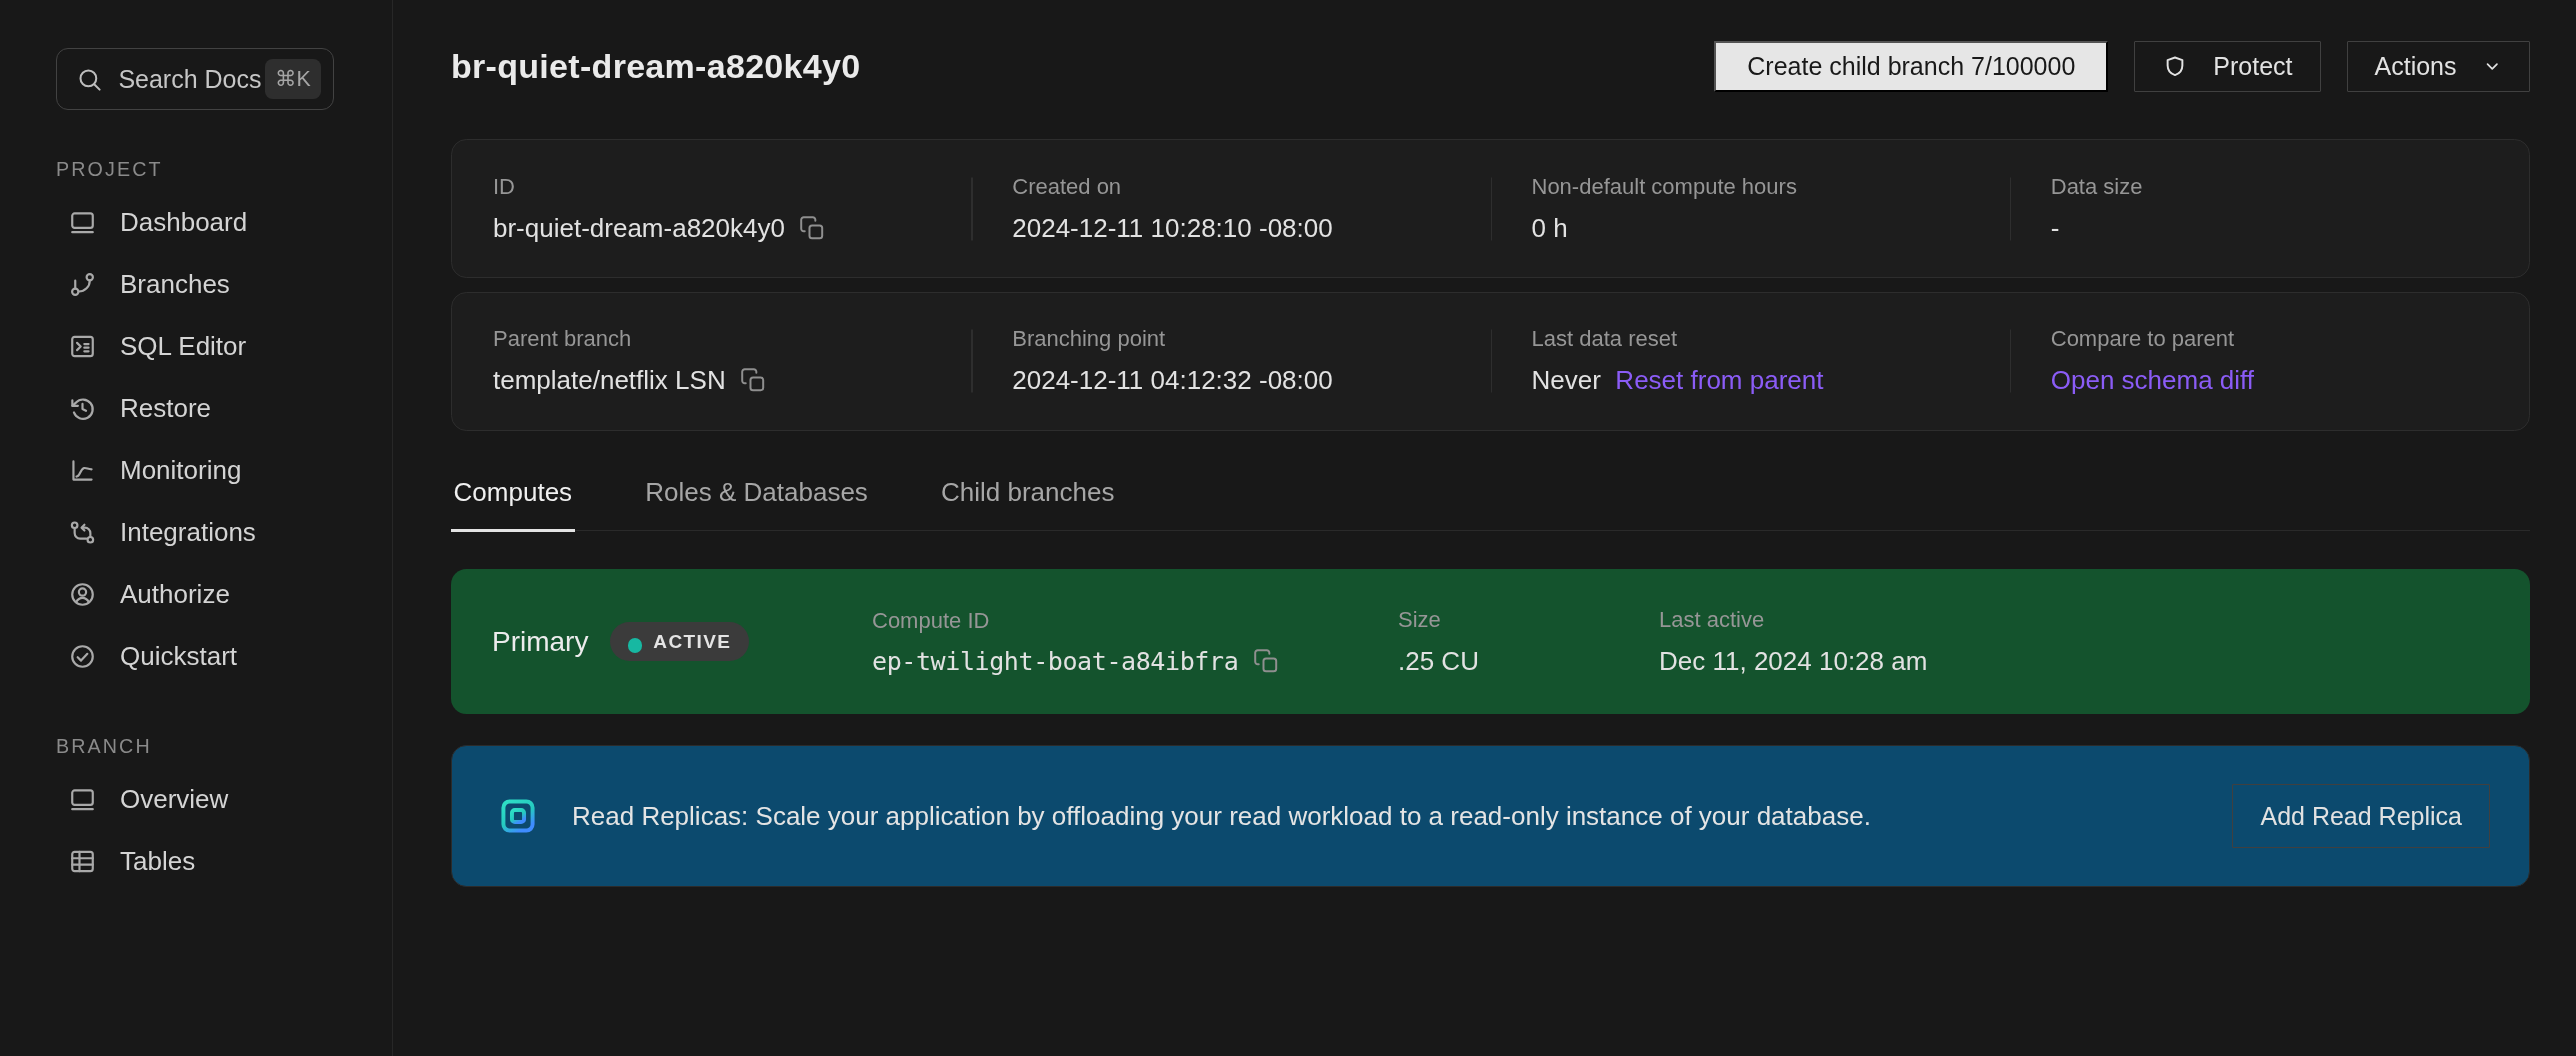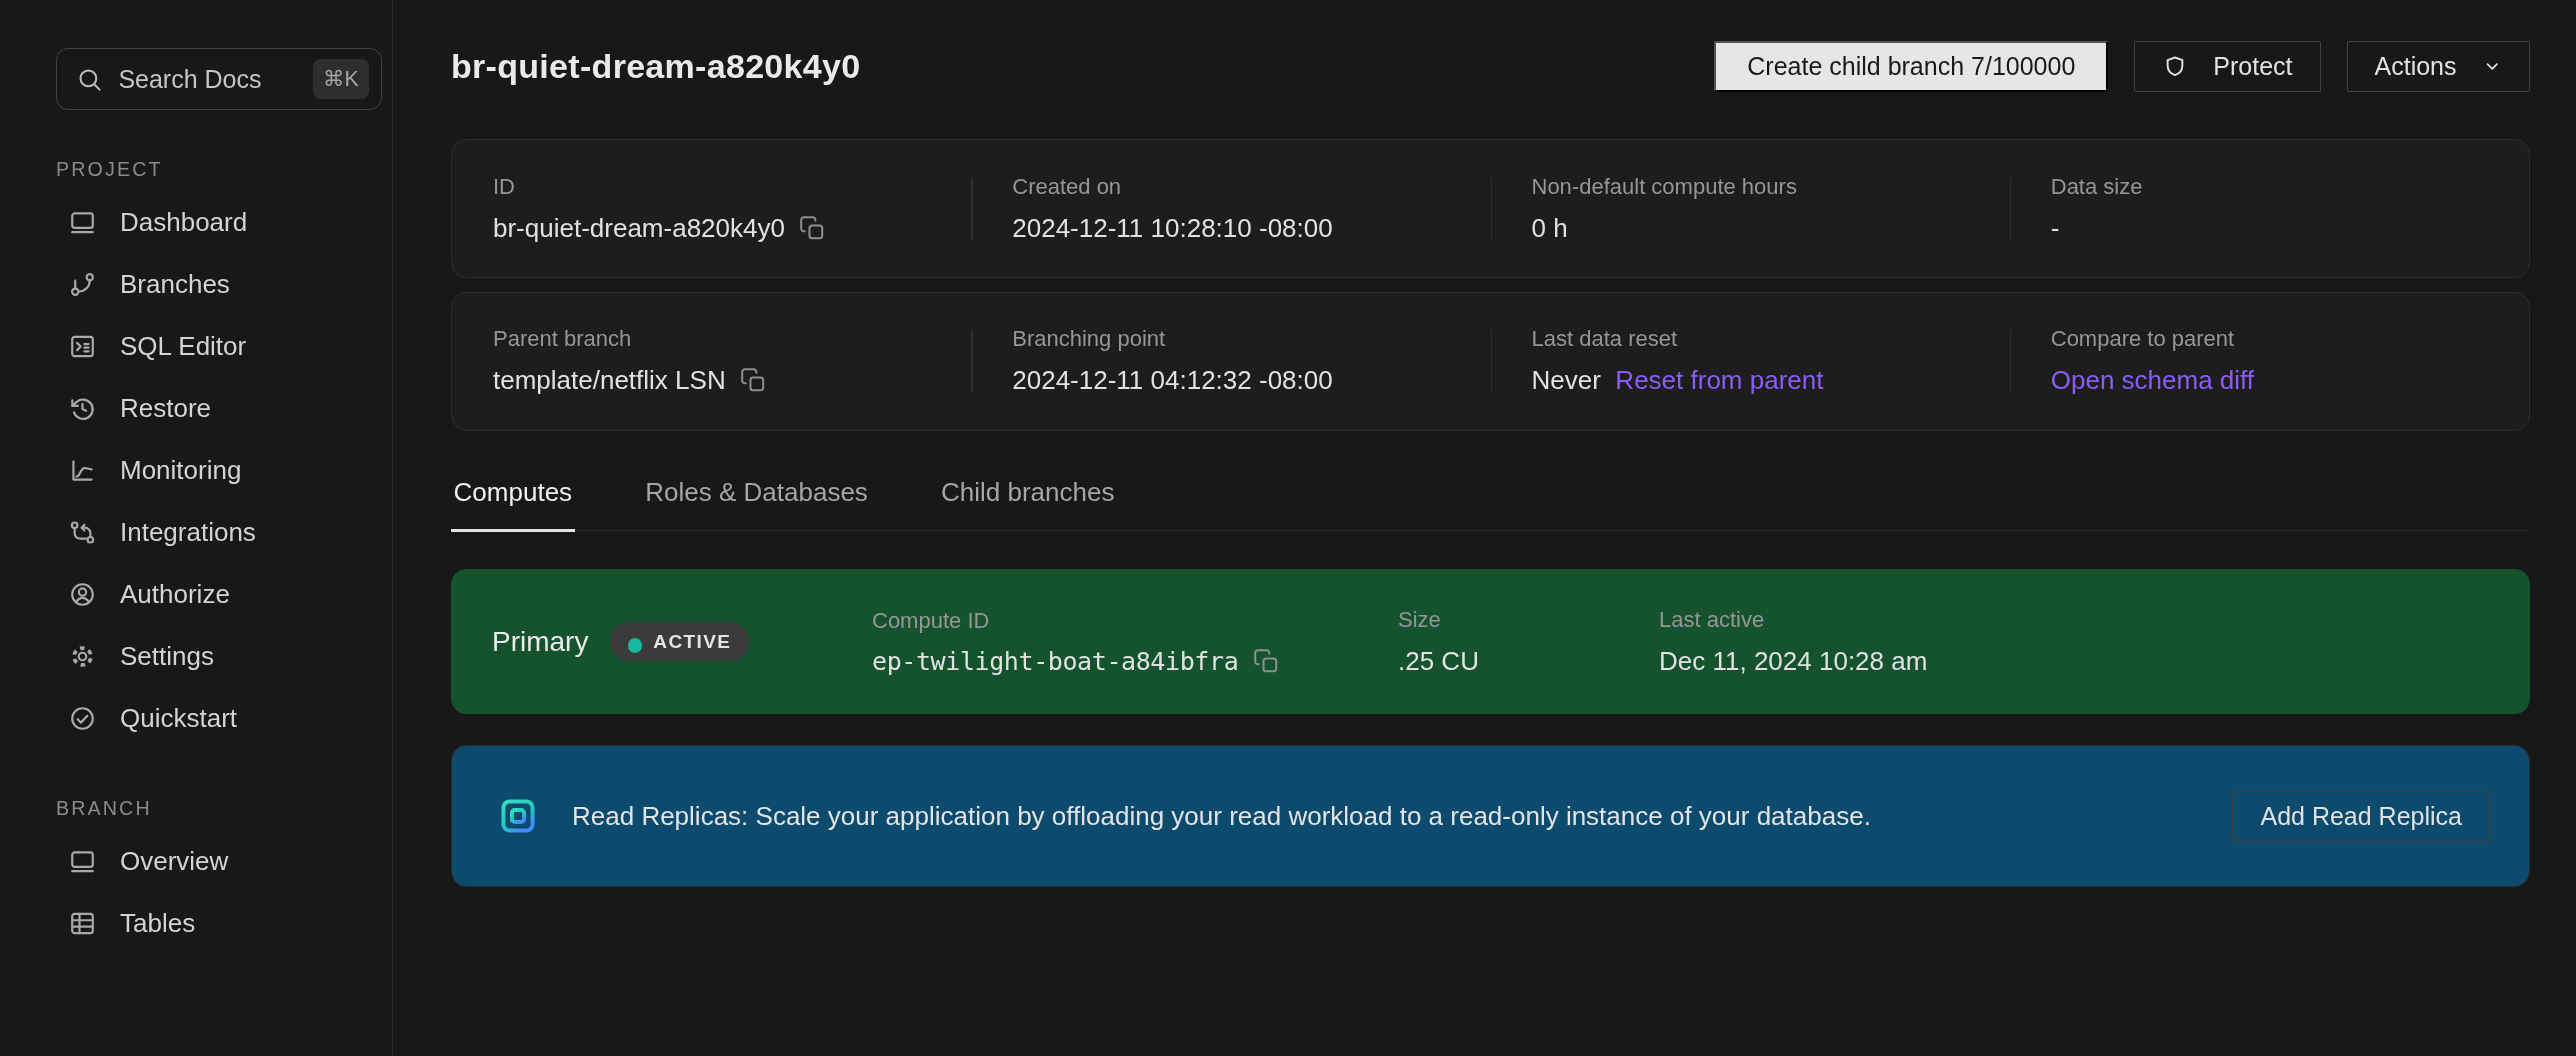--- a/index.html
+++ b/index.html
@@ -12,21 +12,21 @@
   }
   .app { display: flex; width: 2576px; height: 1056px; }
 
   
   .sidebar {
     width: 393px; min-width: 393px;
     border-right: 1.7px solid #272727;
     padding: 48px 26px 0 56px;
   }
   .search-box {
-    width: 326px; height: 62px;
+    width: 278px; height: 62px;
     border: 1.7px solid #424242;
     border-radius: 12px;
     display: flex; align-items: center;
     padding: 0 12px 0 19px;
     cursor: pointer;
   }
   .search-box svg { width: 27px; height: 27px; color: #bdbdbd; }
   .search-label { font-size: 25px; color: #c6c6c6; margin-left: 15.4px; }
   .kbd {
     margin-left: auto;
@@ -126,21 +126,21 @@
   .replica-banner {
     margin-top: 31px; height: 142px;
     border: 1.7px solid #2b2b2b; background: #0c4a6e;
     border-radius: 15.4px;
     display: flex; align-items: center;
     padding: 0 39px 0 41px;
   }
   .chip-icon { width: 50px; height: 50px; margin-right: 29px; display: flex; }
   .chip-icon svg { width: 50px; height: 50px; }
   .replica-text { font-size: 26px; color: #e4e4e4; }
-  .replica-banner .btn-outline { margin-left: auto; height: 51px; }
+  .replica-banner .btn-outline { margin-left: auto; height: 64px; }
 </style>
 </head>
 <body>
 
 <div class="app">
 
   <aside class="sidebar">
 
     <div class="search-box">
       <svg viewBox="0 0 24 24" fill="none" stroke="currentColor" stroke-width="1.8" stroke-linecap="round">
@@ -218,29 +218,20 @@
       </div>
       <div class="nav-item">
         <span class="nav-icon">
           <svg viewBox="0 0 24 24" fill="none" stroke="currentColor" stroke-width="1.8" stroke-linecap="round" stroke-linejoin="round">
               <circle cx="12" cy="12" r="8.5"></circle>
               <circle cx="12" cy="10" r="3"></circle>
               <path d="M6.8 18.2c1.3-2.3 3-3.4 5.2-3.4s3.9 1.1 5.2 3.4"></path>
             </svg>
         </span>
         <span>Authorize</span>
-      </div>
-      <div class="nav-item">
-        <span class="nav-icon">
-          <svg viewBox="0 0 24 24" fill="none" stroke="currentColor" stroke-linecap="butt">
-              <circle cx="12" cy="12" r="3.1" stroke-width="1.8"></circle>
-              <circle cx="12" cy="12" r="7" stroke-width="3.1" stroke-dasharray="3.65 3.68" transform="rotate(12 12 12)"></circle>
-            </svg>
-        </span>
-        <span>Settings</span>
       </div>
       <div class="nav-item">
         <span class="nav-icon">
           <svg viewBox="0 0 24 24" fill="none" stroke="currentColor" stroke-width="1.8" stroke-linecap="round" stroke-linejoin="round">
               <circle cx="12" cy="12" r="8.5"></circle>
               <polyline points="8,12.6 10.8,15.4 16,9.8"></polyline>
             </svg>
         </span>
         <span>Quickstart</span>
       </div>

